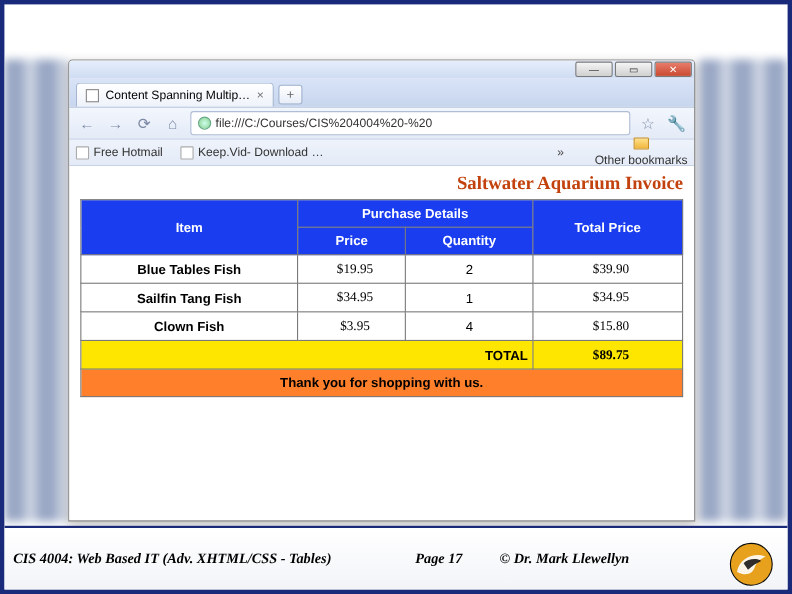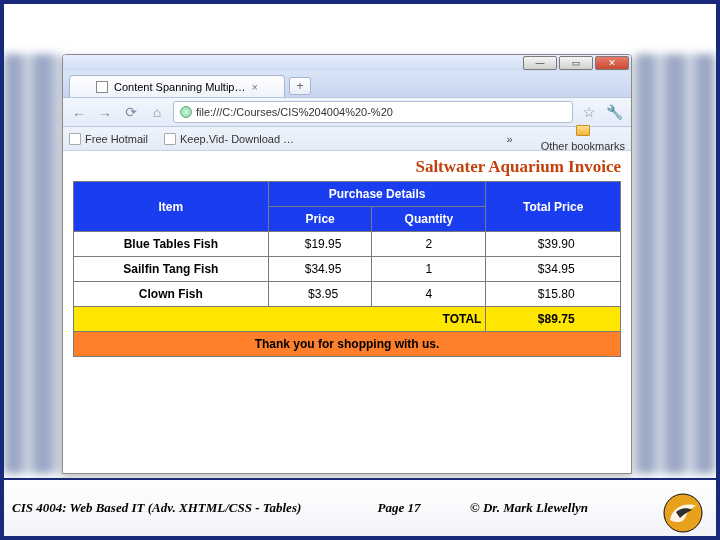--- a/index.html
+++ b/index.html
@@ -56,21 +56,21 @@
     padding: 0 6px;
     gap: 4px;
   }
   .tab {
     height: 22px;
     background: linear-gradient(#fff,#eef2fa);
     border: 1px solid #a5b5cf;
     border-bottom: none;
     border-radius: 4px 4px 0 0;
     display: flex; align-items: center;
-    padding: 0 26px;
+    padding: 0 8px;
     font-size: 11px;
     gap: 6px;
     min-width: 160px;
   }
   .favicon { width: 12px; height: 12px; border: 1px solid #888; background:#fff; }
   .tab-close { font-size: 11px; color:#777; }
   .newtab {
     width: 22px; height: 18px;
     background: linear-gradient(#fff,#e8edf7);
     border: 1px solid #a5b5cf;
@@ -144,37 +144,37 @@
     text-align: center;
   }
   table.invoice th.head {
     background:#1a3df0;
     color:#fff;
     font-weight:bold;
   }
   table.invoice td.item { font-weight:bold; text-align:center; }
   table.invoice tr.total td { background:#ffe600; font-weight:bold; }
   table.invoice tr.thanks td { background:#ff7f2a; font-weight:bold; font-family:"Trebuchet MS",sans-serif; }
-  .numcell { text-align:left; padding-left:14px !important; }
+  .numcell { text-align:left; padding-left:14px !important;font-family:Liberation Serif, serif; }
   
   .slide-footer {
     position:absolute;
     left:0; bottom:0;
     width:100%;
     height:58px;
     border-top:2px solid #1a2a7a;
     background:linear-gradient(#fff,#f2f4f8);
     display:flex; align-items:center;
     font-family:"Times New Roman", serif;
     font-weight:bold; font-style:italic;
     font-size:13px;
   }
   .slide-footer .course { padding-left:8px; width:340px; }
   .slide-footer .page { width:110px; text-align:center; }
-  .slide-footer .author { width:180px; text-align:left;margin-left:16px; }
+  .slide-footer .author { width:180px; text-align:left; }
   .logo {
     position:absolute; right:8px; bottom:2px;
     width:50px;height:42px;
   }
   .logo svg { width:100%; height:100%; }
 </style>
 </head>
 <body>
 
 <div class="blur-bg"></div>

